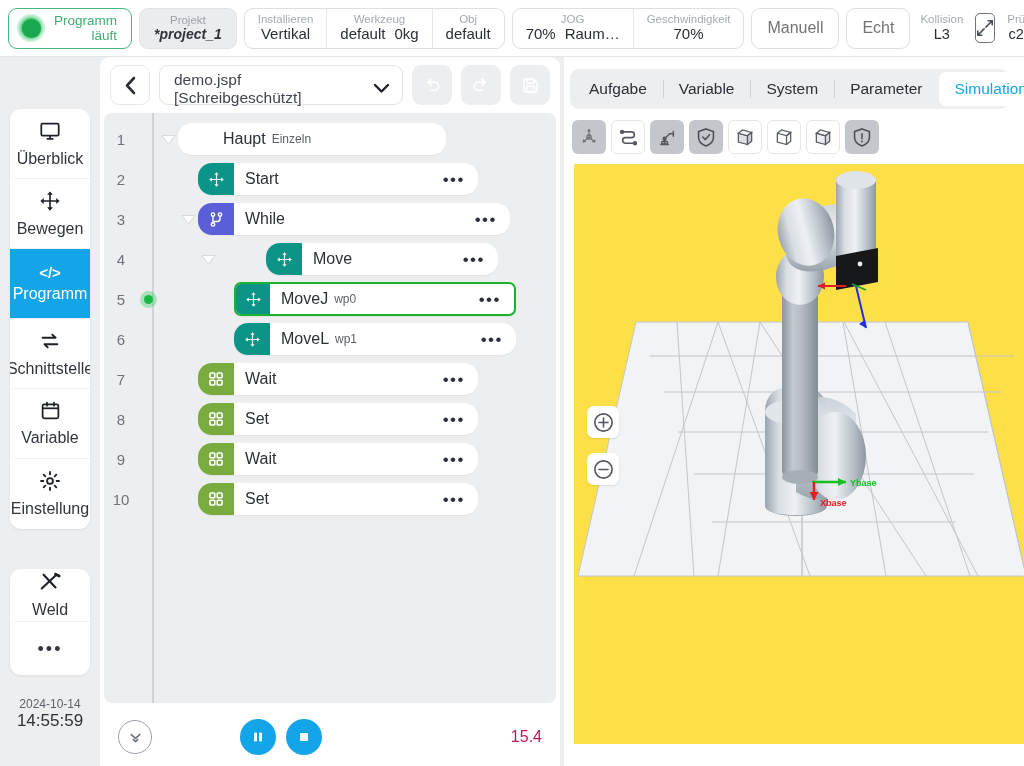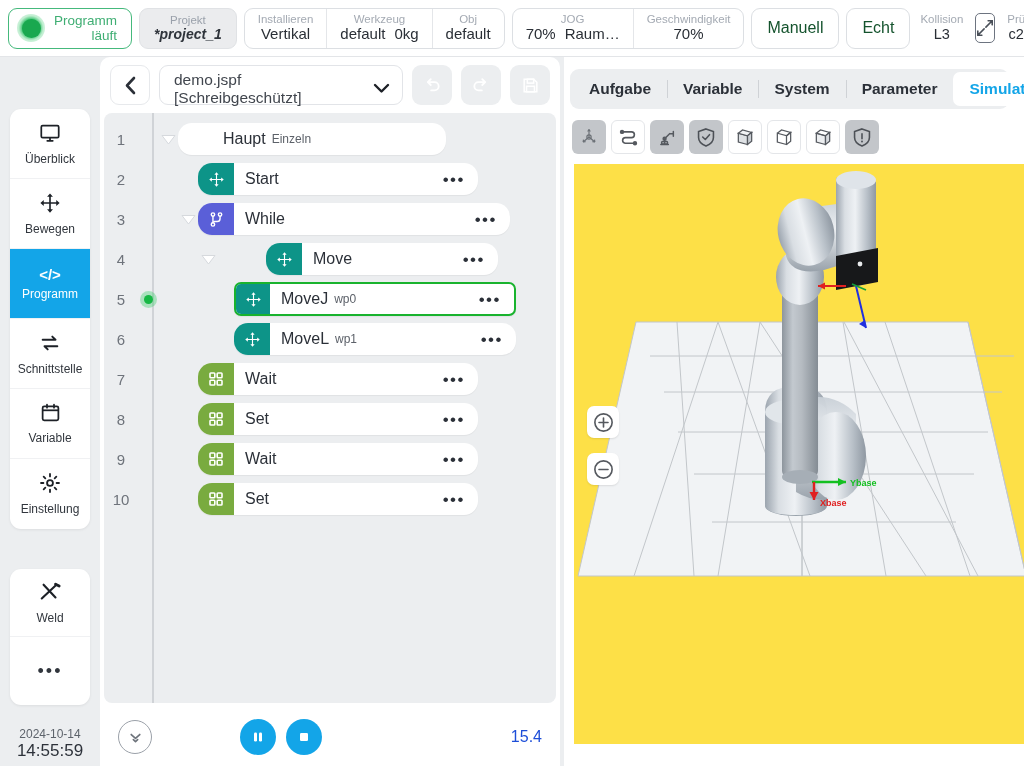--- a/index.html
+++ b/index.html
@@ -42,21 +42,21 @@
   .proj-pill .val { font-style: italic; font-weight: bold; font-size: 14px; color: #2f343b; }
 
   .multi-pill { padding: 0; }
   .seg { padding: 0 13px; display: flex; flex-direction: column; align-items: center;
          justify-content: center; height: 100%; line-height: 1.12; }
   .seg + .seg { border-left: 1px solid #e4e6e9; }
   .seg .lbl { font-size: 11.5px; color: #a4aab3; }
   .seg .val { font-size: 15px; color: #2a2f36; }
   .seg-row { display: flex; gap: 9px; align-items: baseline; }
 
-  .btn-pill { padding: 0 15px; font-size: 16px; color: #14532d;
+  .btn-pill { padding: 0 15px; font-size: 16px; color: #737373;
               display: flex; align-items: center; justify-content: center; }
 
   .plain-stat { display: flex; flex-direction: column; align-items: center;
                 line-height: 1.14; padding: 0 3px; }
   .plain-stat .lbl { font-size: 11.5px; color: #a4aab3; }
   .plain-stat .val { font-size: 14.5px; color: #2a2f36; }
 
   .fs-btn { width: 30px; height: 30px; border: 1.6px solid #6d7480; border-radius: 5px;
             display: flex; align-items: center; justify-content: center; margin: 0 2px; }
 
@@ -69,32 +69,32 @@
     margin: 52px auto 0; width: 80px; background: #fff;
     border-radius: 11px; overflow: hidden;
     box-shadow: 0 1px 3px rgba(0,0,0,0.07);
   }
   .nav-item {
     height: 70px; display: flex; flex-direction: column;
     align-items: center; justify-content: center; gap: 4px;
     border-bottom: 1px solid #f0f1f3;
   }
   .nav-item:last-child { border-bottom: none; }
-  .nav-item .nlbl { font-size: 12px; color: #31363d; }
+  .nav-item .nlbl { font-size: 16px; color: #31363d; }
   .nav-item.active { background: #13a5e8; }
   .nav-item.active .nlbl { color: #fff; }
   .nav-item.active .code-ico { color: #fff; }
   .code-ico { font-size: 15px; font-weight: bold; color: #222; }
 
   .tool-card {
     margin: 40px auto 0; width: 80px; background: #fff;
     border-radius: 11px; overflow: hidden;
     box-shadow: 0 1px 3px rgba(0,0,0,0.07);
   }
-  .tool-card .nav-item { height: 68px; }
+  .tool-card .nav-item { height: 53px; }
   .dots-3 { letter-spacing: 2px; font-size: 18px; color: #31363d; line-height: 1; }
 
   .clock { margin-top: 22px; text-align: center; line-height: 1.2; }
   .clock .d { font-size: 12px; color: #5d636b; }
   .clock .t { font-size: 17px; color: #2d3views; color: #2d323a; }
 
   
   #center {
     position: absolute; left: 100px; top: 57px; width: 460px; height: 709px;
     background: #fff; border-radius: 10px 10px 0 0;
@@ -148,28 +148,28 @@
   #ctrl-bar {
     position: absolute; left: 0; bottom: 0; width: 460px; height: 58px;
     background: #fff; display: flex; align-items: center; padding: 0 18px;
   }
   .collapse-btn { width: 34px; height: 34px; border-radius: 50%;
                   border: 1.6px solid #9ba1a9; display: flex;
                   align-items: center; justify-content: center; }
   .run-btns { display: flex; gap: 10px; margin: 0 auto 0 88px; }
   .circ-btn { width: 36px; height: 36px; border-radius: 50%; background: #13a5e8;
               display: flex; align-items: center; justify-content: center; }
-  .time-val { margin-left: auto; font-size: 16px; color: #1d4ed8; }
+  .time-val { margin-left: auto; font-size: 16px; color: #be185d; }
 
   
   #right {
     position: absolute; left: 564px; top: 57px; width: 460px; height: 709px;
     background: #fff;
   }
-  #tabbar { height: 56px; display: flex; align-items: center; padding: 7px 15px 0 6px; font-weight: bold; }
+  #tabbar { height: 56px; display: flex; align-items: center; padding: 7px 15px 0 6px; }
   .tabs {
     background: #eceef0; border-radius: 9px; height: 40px;
     display: flex; align-items: center; padding: 3px; width: 100%;
   }
   .tab { padding: 0 16px; font-size: 15.5px; color: #2b3038; height: 34px;
          display: flex; align-items: center; position: relative; }
   .tab.sep::before { content: ""; position: absolute; left: 0; top: 8px;
                      height: 18px; width: 1px; background: #cfd2d6; }
   .tab.active { background: #fff; color: #13a5e8; border-radius: 7px; }
 

